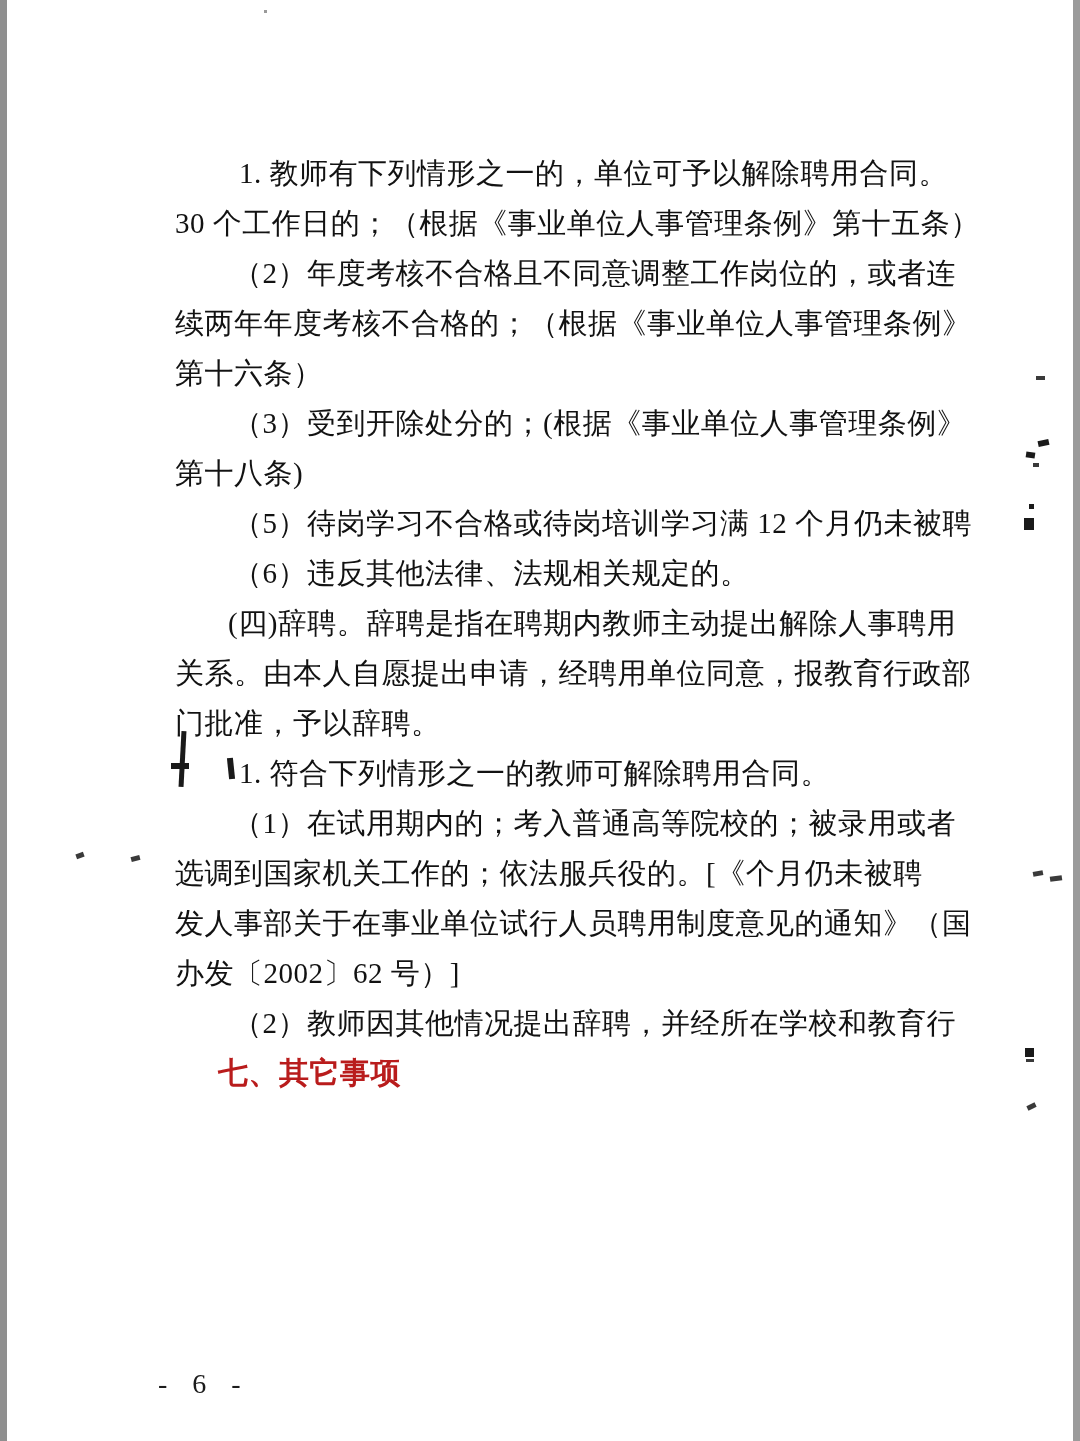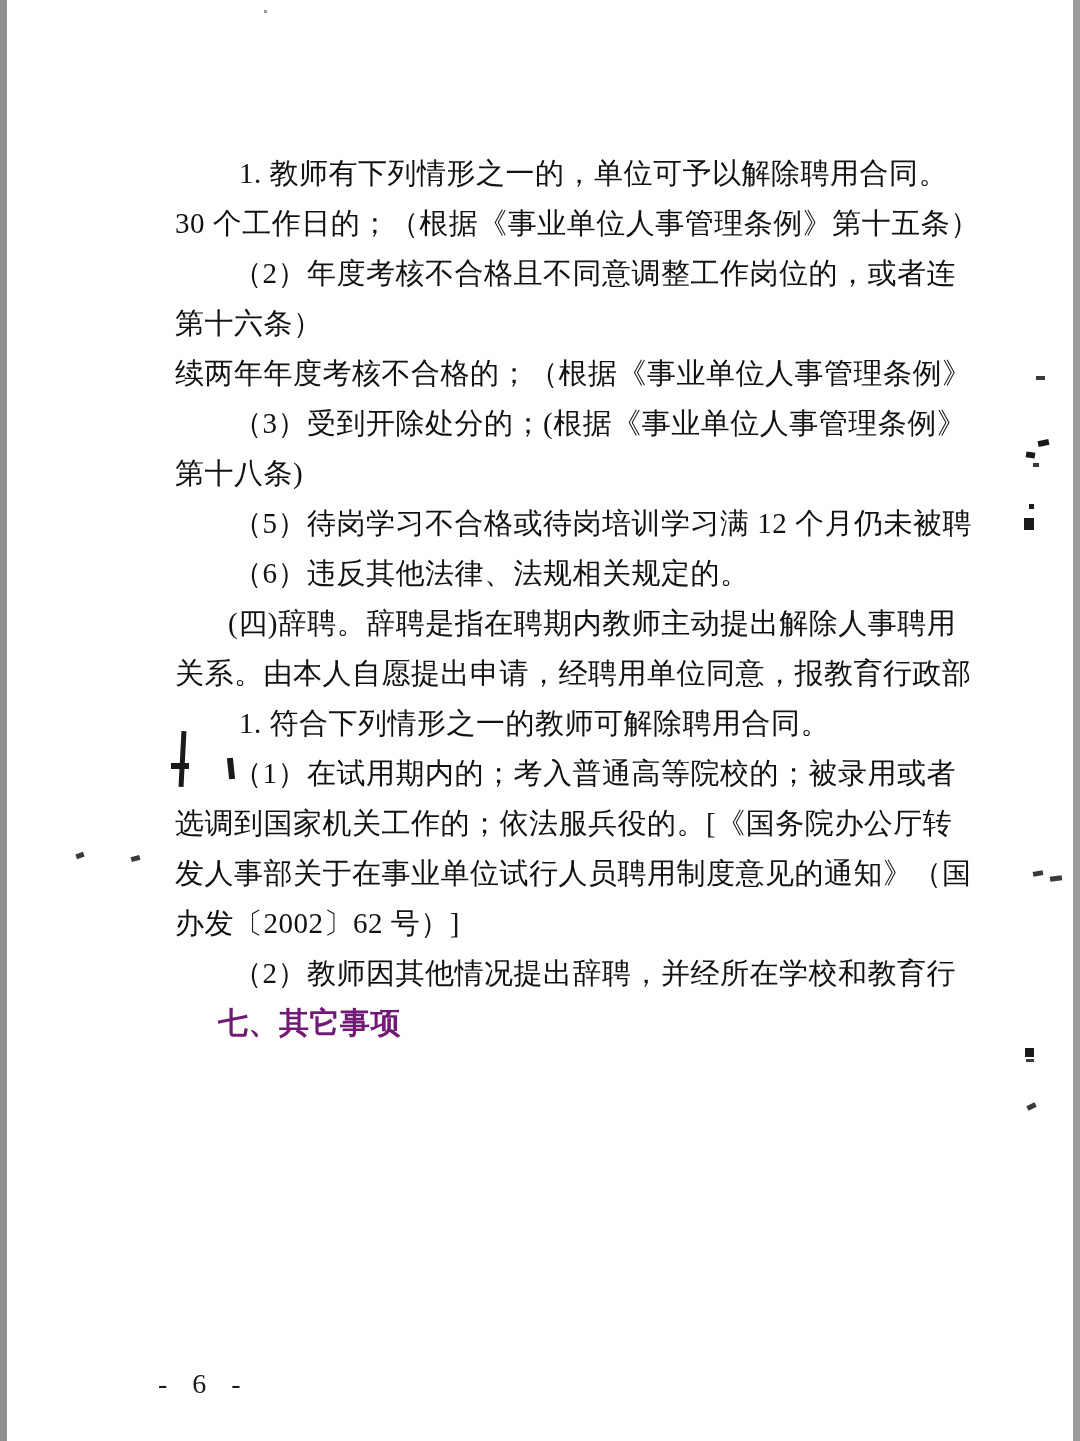--- a/index.html
+++ b/index.html
@@ -41,21 +41,21 @@
     letter-spacing: 0.5px;
   }
   .indent-num  { text-indent: 64px; }
   .indent-paren{ text-indent: 58px; }
   .indent-si   { text-indent: 53px; }
   .heading {
     font-family: "Liberation Sans", "DejaVu Sans", sans-serif;
     font-weight: bold;
     font-size: 30px;
     text-indent: 43px;
-    color: #701a75;
+    color: #b91c1c;
   }
   .page-number {
     position: absolute;
     left: 158px;
     top: 1368px;
     font-size: 28px;
     letter-spacing: 9px;
     color: #1c1c1c;
   }
   
@@ -66,31 +66,32 @@
 </head>
 <body style="background: rgb(255, 255, 255);">
 
 <div class="strip-left" style="background: rgb(143, 143, 143);"></div>
 <div class="strip-right" style="background: rgb(155, 155, 155);"></div>
 
 <div class="doc" id="doc">
     <div class="line indent-num">1. 教师有下列情形之一的，单位可予以解除聘用合同。</div>
     <div class="line">30 个工作日的；（根据《事业单位人事管理条例》第十五条）</div>
     <div class="line indent-paren">（2）年度考核不合格且不同意调整工作岗位的，或者连</div>
+    <div class="line">续两年年度考核不合格的；（根据《事业单位人事管理条例》</div>
     <div class="line">第十六条）</div>
-    <div class="line">续两年年度考核不合格的；（根据《事业单位人事管理条例》</div>
     <div class="line indent-paren">（3）受到开除处分的；(根据《事业单位人事管理条例》</div>
     <div class="line">第十八条)</div>
     <div class="line indent-paren">（5）待岗学习不合格或待岗培训学习满 12 个月仍未被聘</div>
     <div class="line indent-paren">（6）违反其他法律、法规相关规定的。</div>
     <div class="line indent-si">(四)辞聘。辞聘是指在聘期内教师主动提出解除人事聘用</div>
     <div class="line">关系。由本人自愿提出申请，经聘用单位同意，报教育行政部</div>
+    <div class="line">门批准，予以辞聘。</div>
     <div class="line indent-num">1. 符合下列情形之一的教师可解除聘用合同。</div>
     <div class="line indent-paren">（1）在试用期内的；考入普通高等院校的；被录用或者</div>
-    <div class="line">选调到国家机关工作的；依法服兵役的。[《国务院办公厅转</div>
+    <div class="line">选调到国家机关工作的；依法服兵役的。[《个月仍未被聘</div>
     <div class="line">发人事部关于在事业单位试行人员聘用制度意见的通知》（国</div>
     <div class="line">办发〔2002〕62 号）]</div>
     <div class="line indent-paren">（2）教师因其他情况提出辞聘，并经所在学校和教育行</div>
     <div class="line heading">七、其它事项</div>
   </div>
 
 <div class="page-number">- 6 -</div>
 
 <div class="mark" style="left:180px; top:731px; width:5px; height:56px; transform:rotate(3deg);"></div>
 <div class="mark" style="left:171px; top:763px; width:18px; height:6px;"></div>

